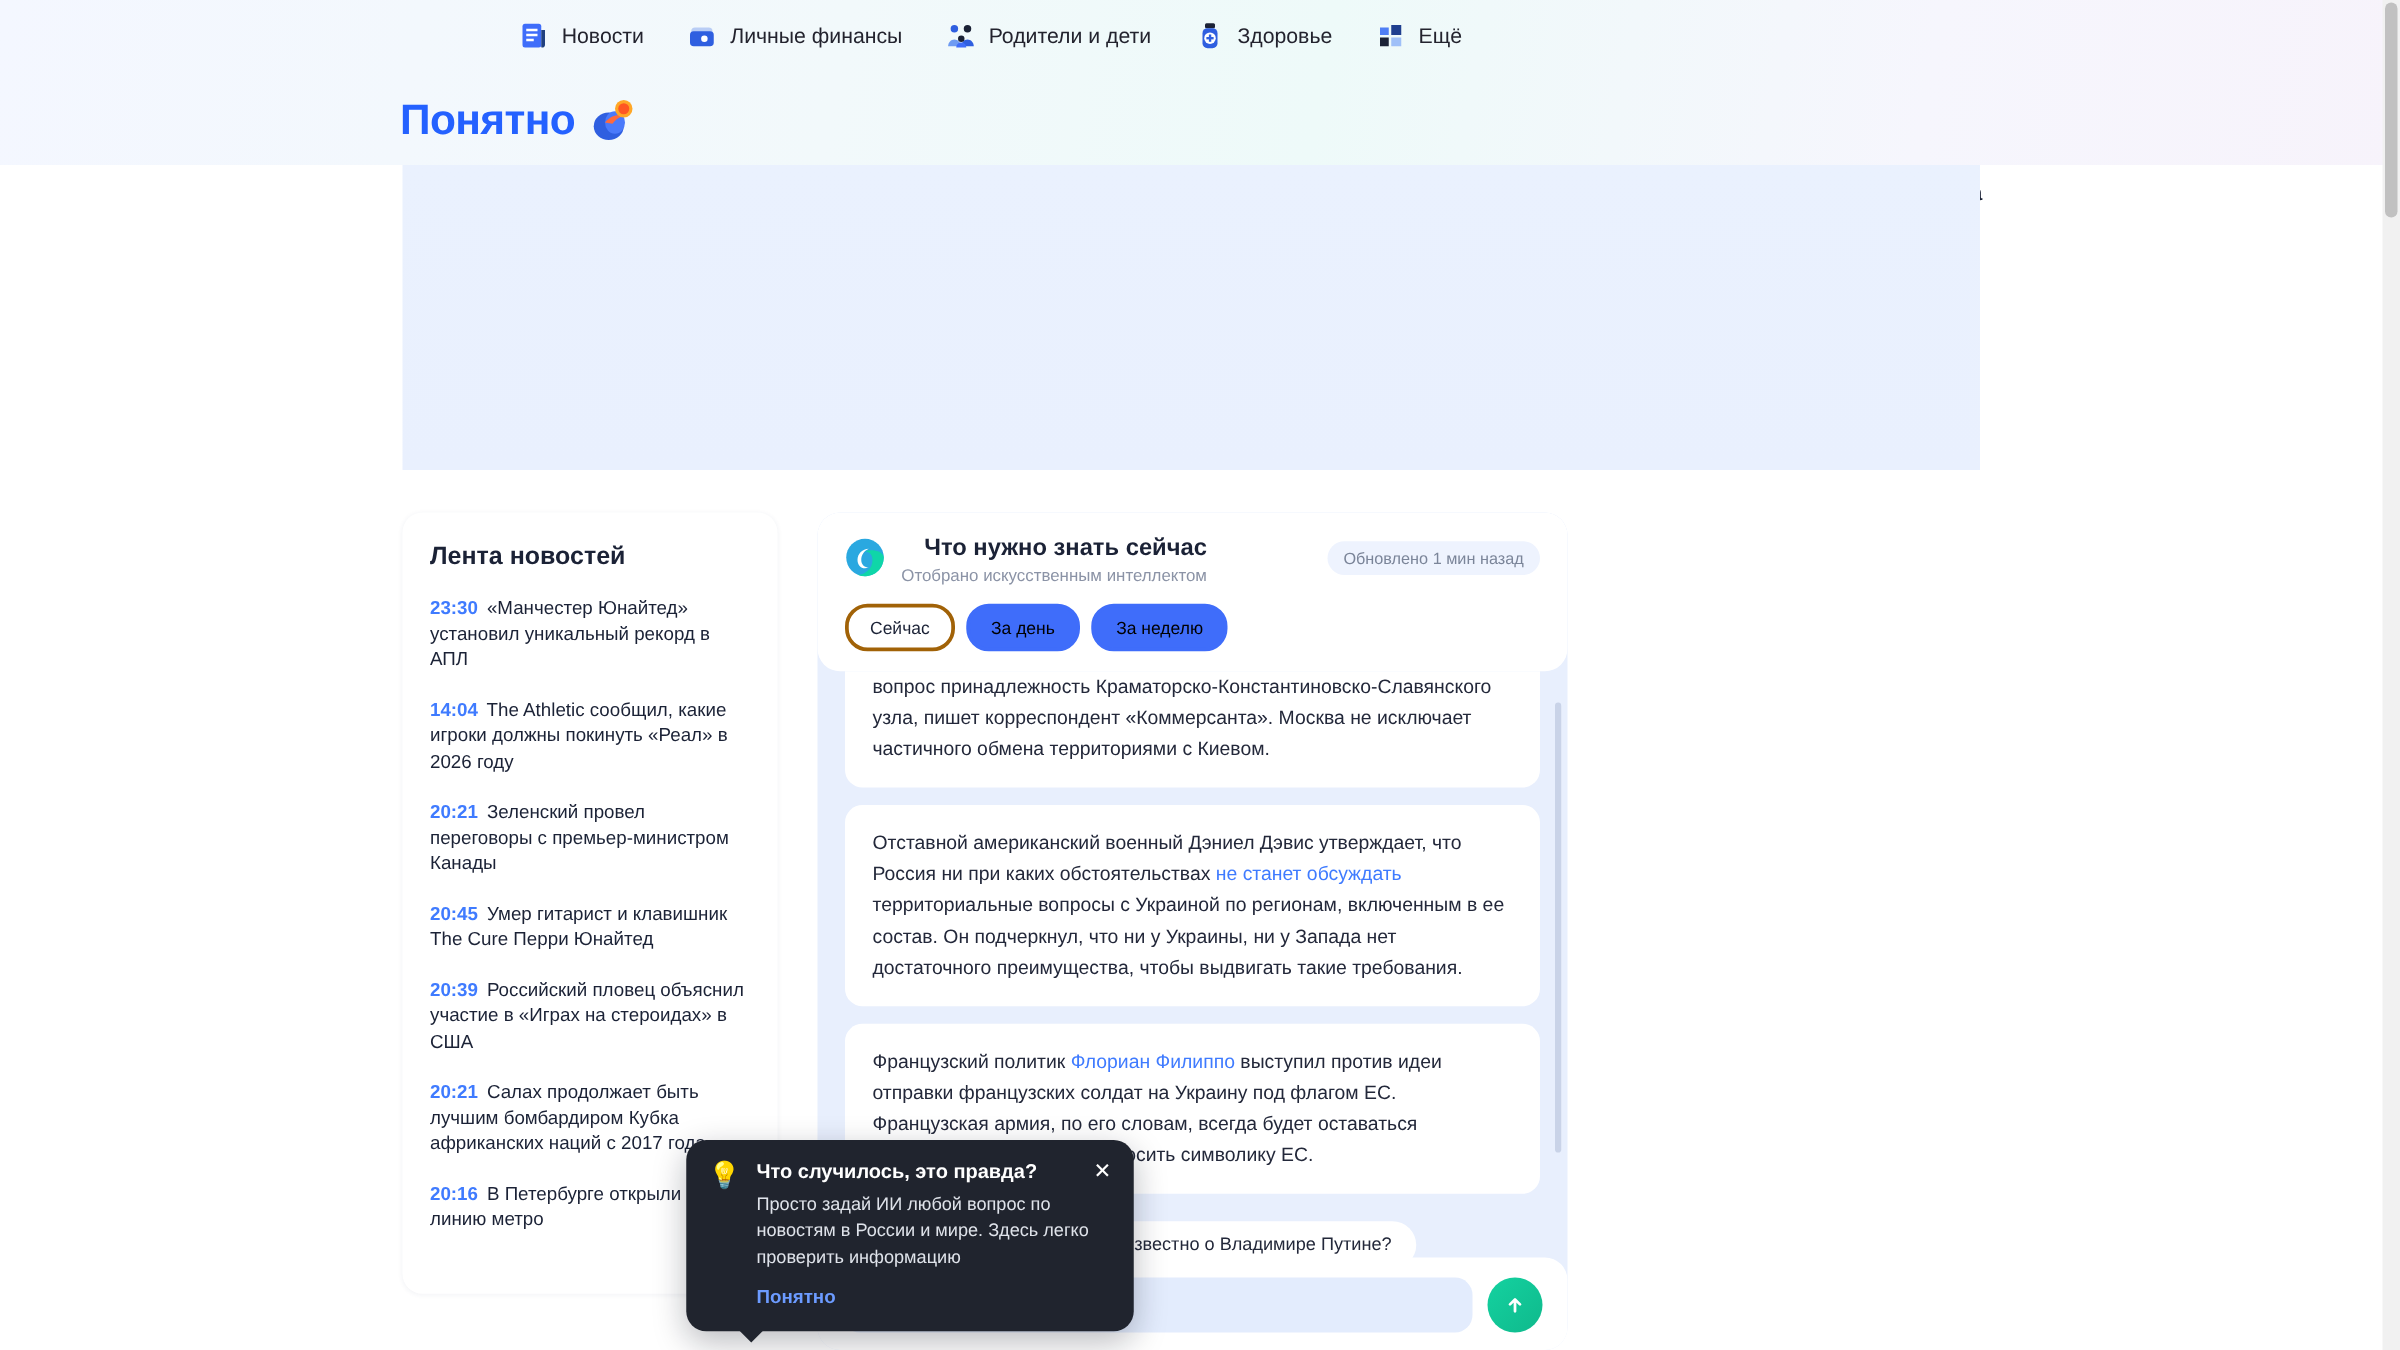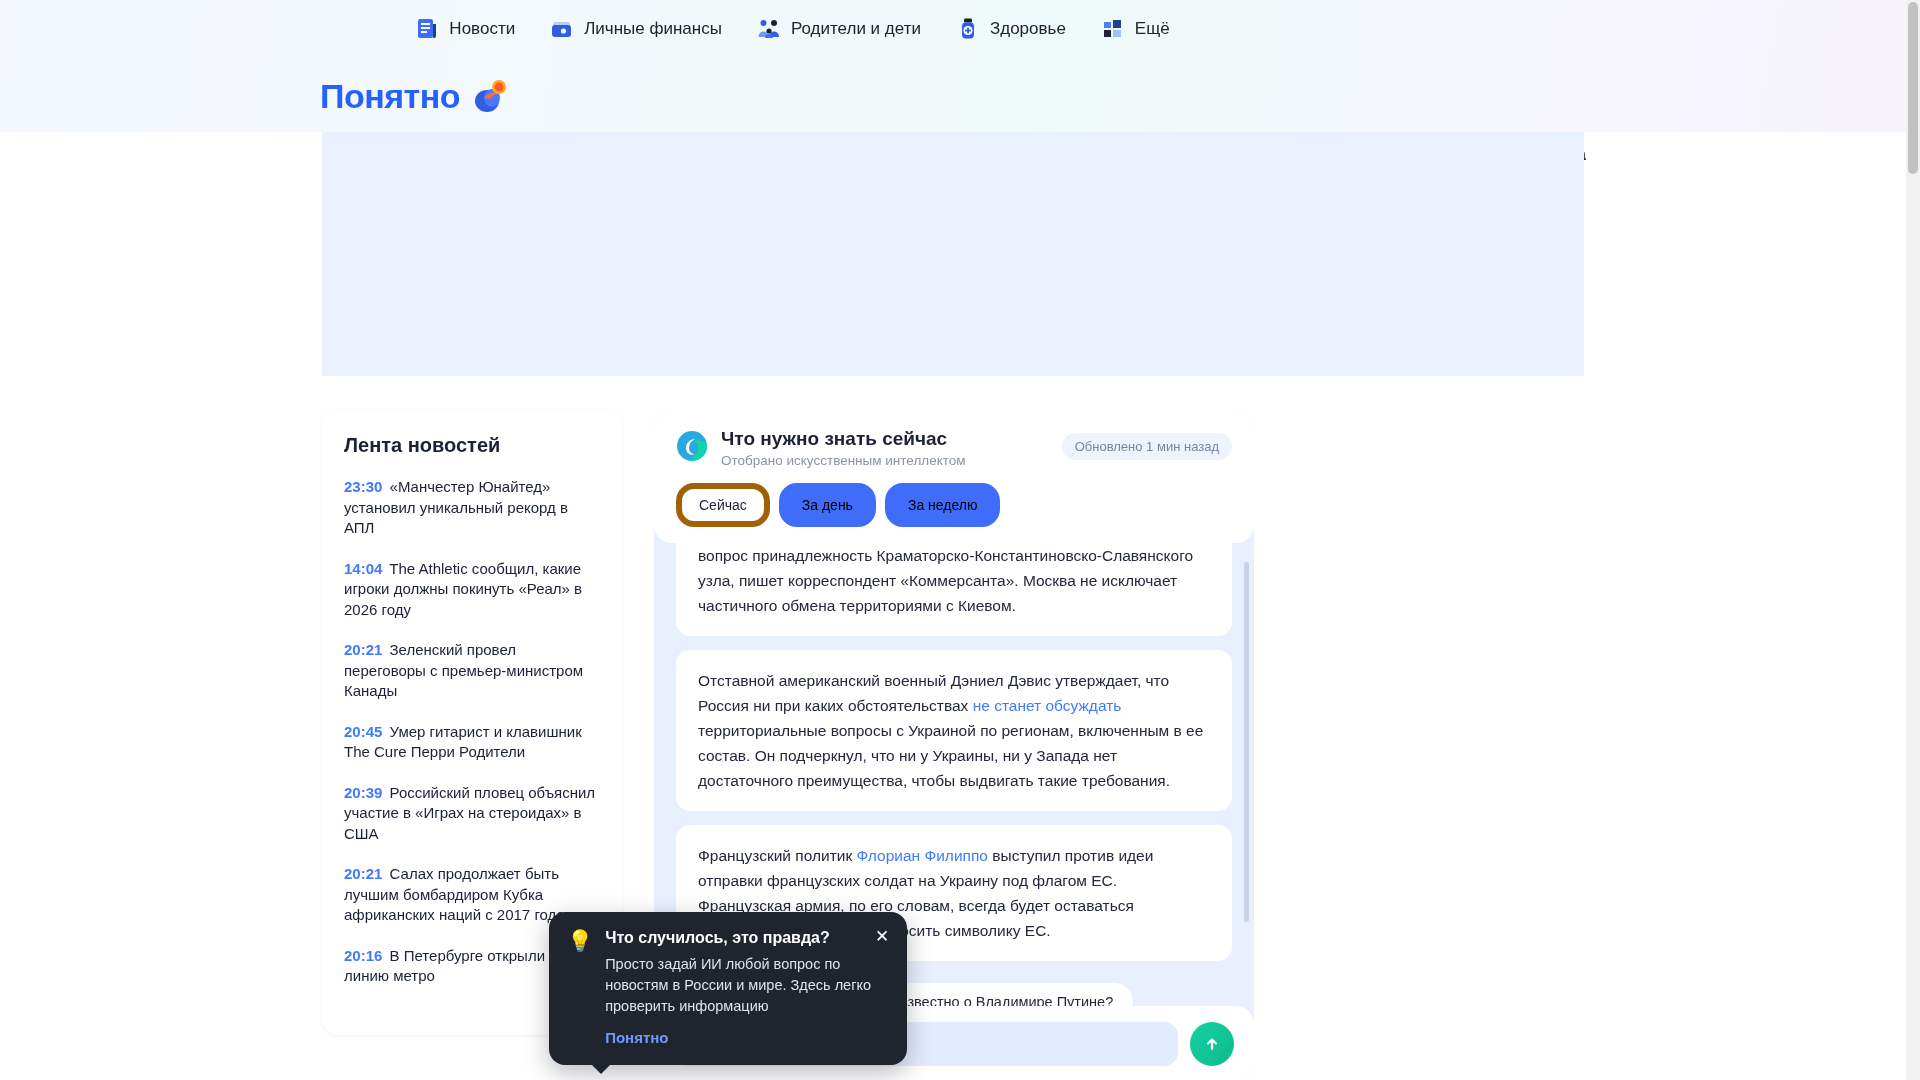--- a/index.html
+++ b/index.html
@@ -118,35 +118,36 @@
   .col-mid {
     position: absolute; left: 654px; top: 410px;
     width: 600px; height: 670px;
     background: #e8effd; border-radius: 18px;
     overflow: hidden;
   }
   .mid-head {
     background: #fff; border-radius: 18px;
     padding: 18px 22px 16px 22px;
     position: relative;
+    text-align: right;
   }
   .mid-head-row { display: flex; align-items: flex-start; gap: 13px; }
   .ai-logo { width: 32px; height: 32px; flex: none; margin-top: 2px; }
   .mid-title { font-size: 19px; font-weight: bold; color: #1b2236; }
   .mid-sub { font-size: 13.5px; color: #8b93a6; margin-top: 3px; }
   .updated {
     position: absolute; right: 22px; top: 23px;
     background: #eef3fe; border-radius: 14px;
     padding: 6px 13px; font-size: 13px; color: #7b8599;
     white-space: nowrap;
   }
   .chips { display: flex; gap: 9px; margin-top: 15px; }
   .chip {
     border-radius: 18px; padding: 8px 17px; font-size: 14px; cursor: pointer;
-    border: 6px solid #a16207; background: #fff; color: #1b2236;
+    border: 3px solid #a16207; background: #fff; color: #1b2236;
     white-space: nowrap;
   }
   .chip.active { background: #3f6dfa; border-color: #3f6dfa; color: #000000; }
 
   .feed-scroll { padding: 0 22px; }
   .art-card {
     background: #fff; border-radius: 14px;
     padding: 18px 22px; margin-bottom: 14px;
     font-size: 15.5px; line-height: 25px; color: #23283a;
   }
@@ -355,21 +356,21 @@
   </div>
 
   <div class="banner"></div>
 
   <div class="col-left">
     <div class="feed-title">Лента новостей</div>
     <div id="feed-list">
         <div class="feed-item"><span class="feed-time">23:30</span><span> «Манчестер Юнайтед» установил уникальный рекорд в АПЛ</span></div>
         <div class="feed-item"><span class="feed-time">14:04</span><span> The Athletic сообщил, какие игроки должны покинуть «Реал» в 2026 году</span></div>
         <div class="feed-item"><span class="feed-time">20:21</span><span> Зеленский провел переговоры с премьер-министром Канады</span></div>
-        <div class="feed-item"><span class="feed-time">20:45</span><span> Умер гитарист и клавишник The Cure Перри Родители</span></div>
+        <div class="feed-item"><span class="feed-time">20:45</span><span> Умер гитарист и клавишник The Cure Перри Юнайтед</span></div>
         <div class="feed-item"><span class="feed-time">20:39</span><span> Российский пловец объяснил участие в «Играх на стероидах» в США</span></div>
         <div class="feed-item"><span class="feed-time">20:21</span><span> Салах продолжает быть лучшим бомбардиром Кубка африканских наций с 2017 года</span></div>
         <div class="feed-item"><span class="feed-time">20:16</span><span> В Петербурге открыли новую линию метро</span></div>
       </div>
   </div>
 
   <div class="col-mid">
 
     <div class="mid-head">
       <div class="mid-head-row">

